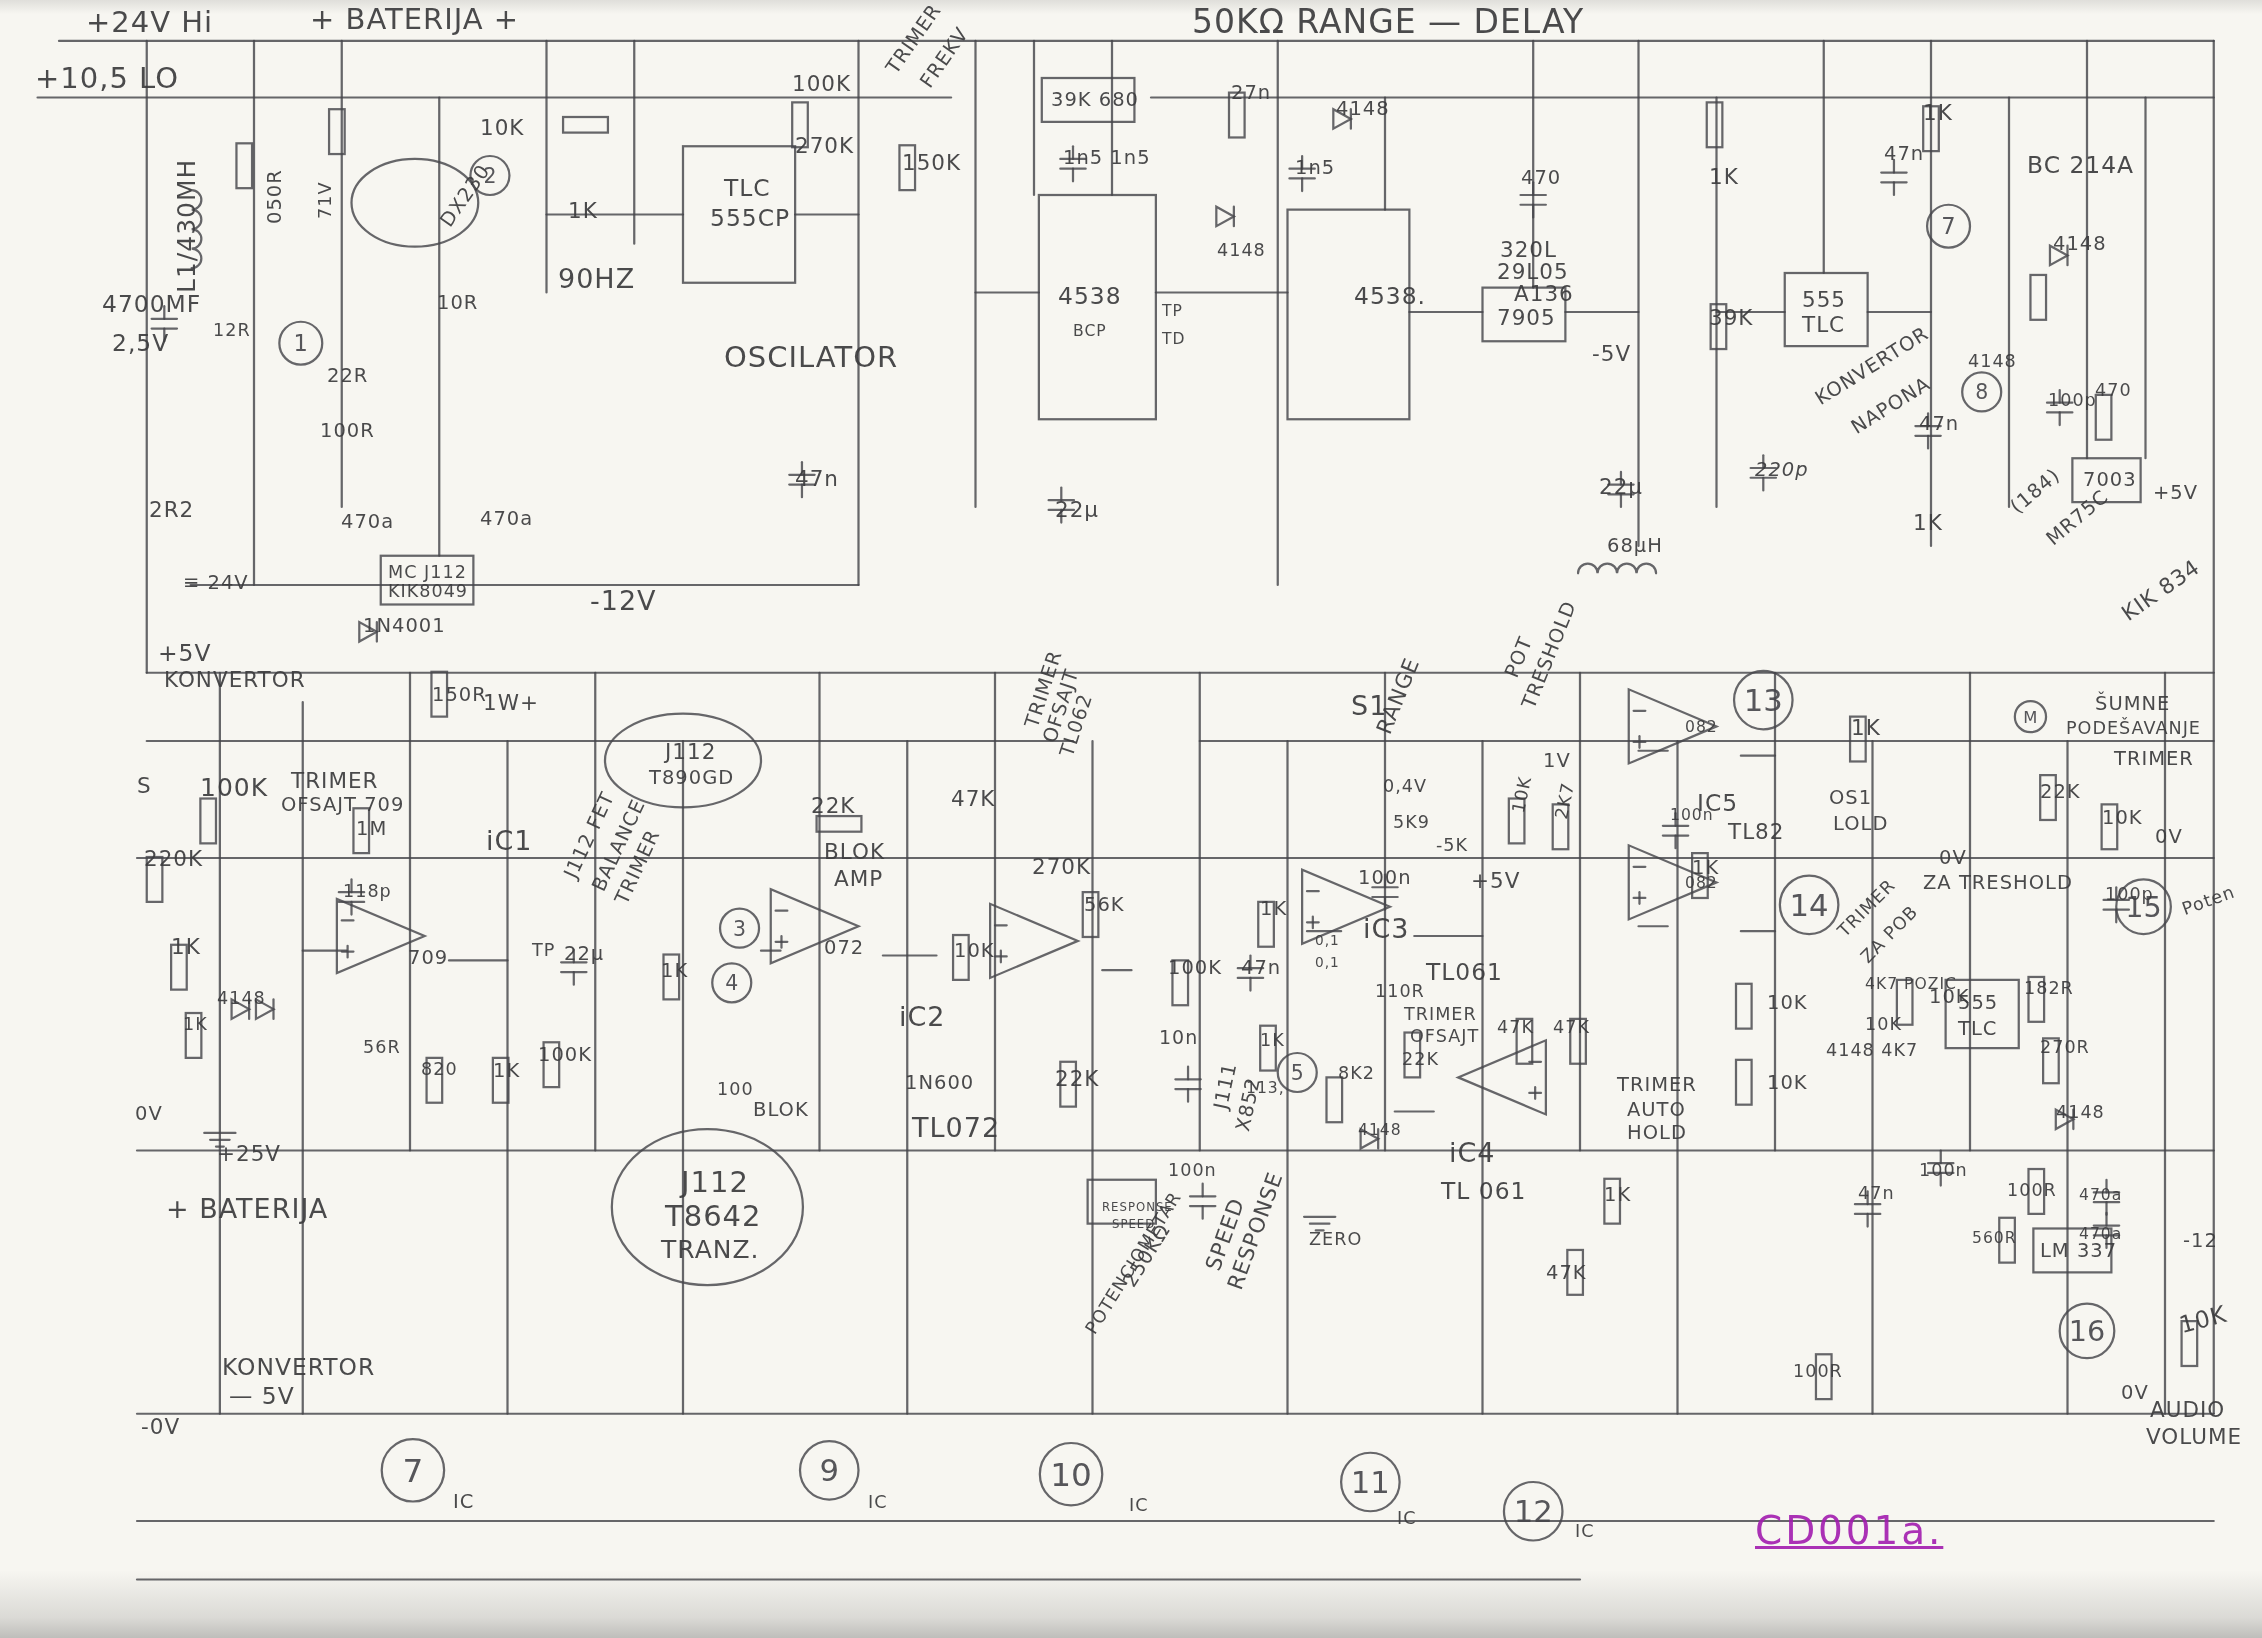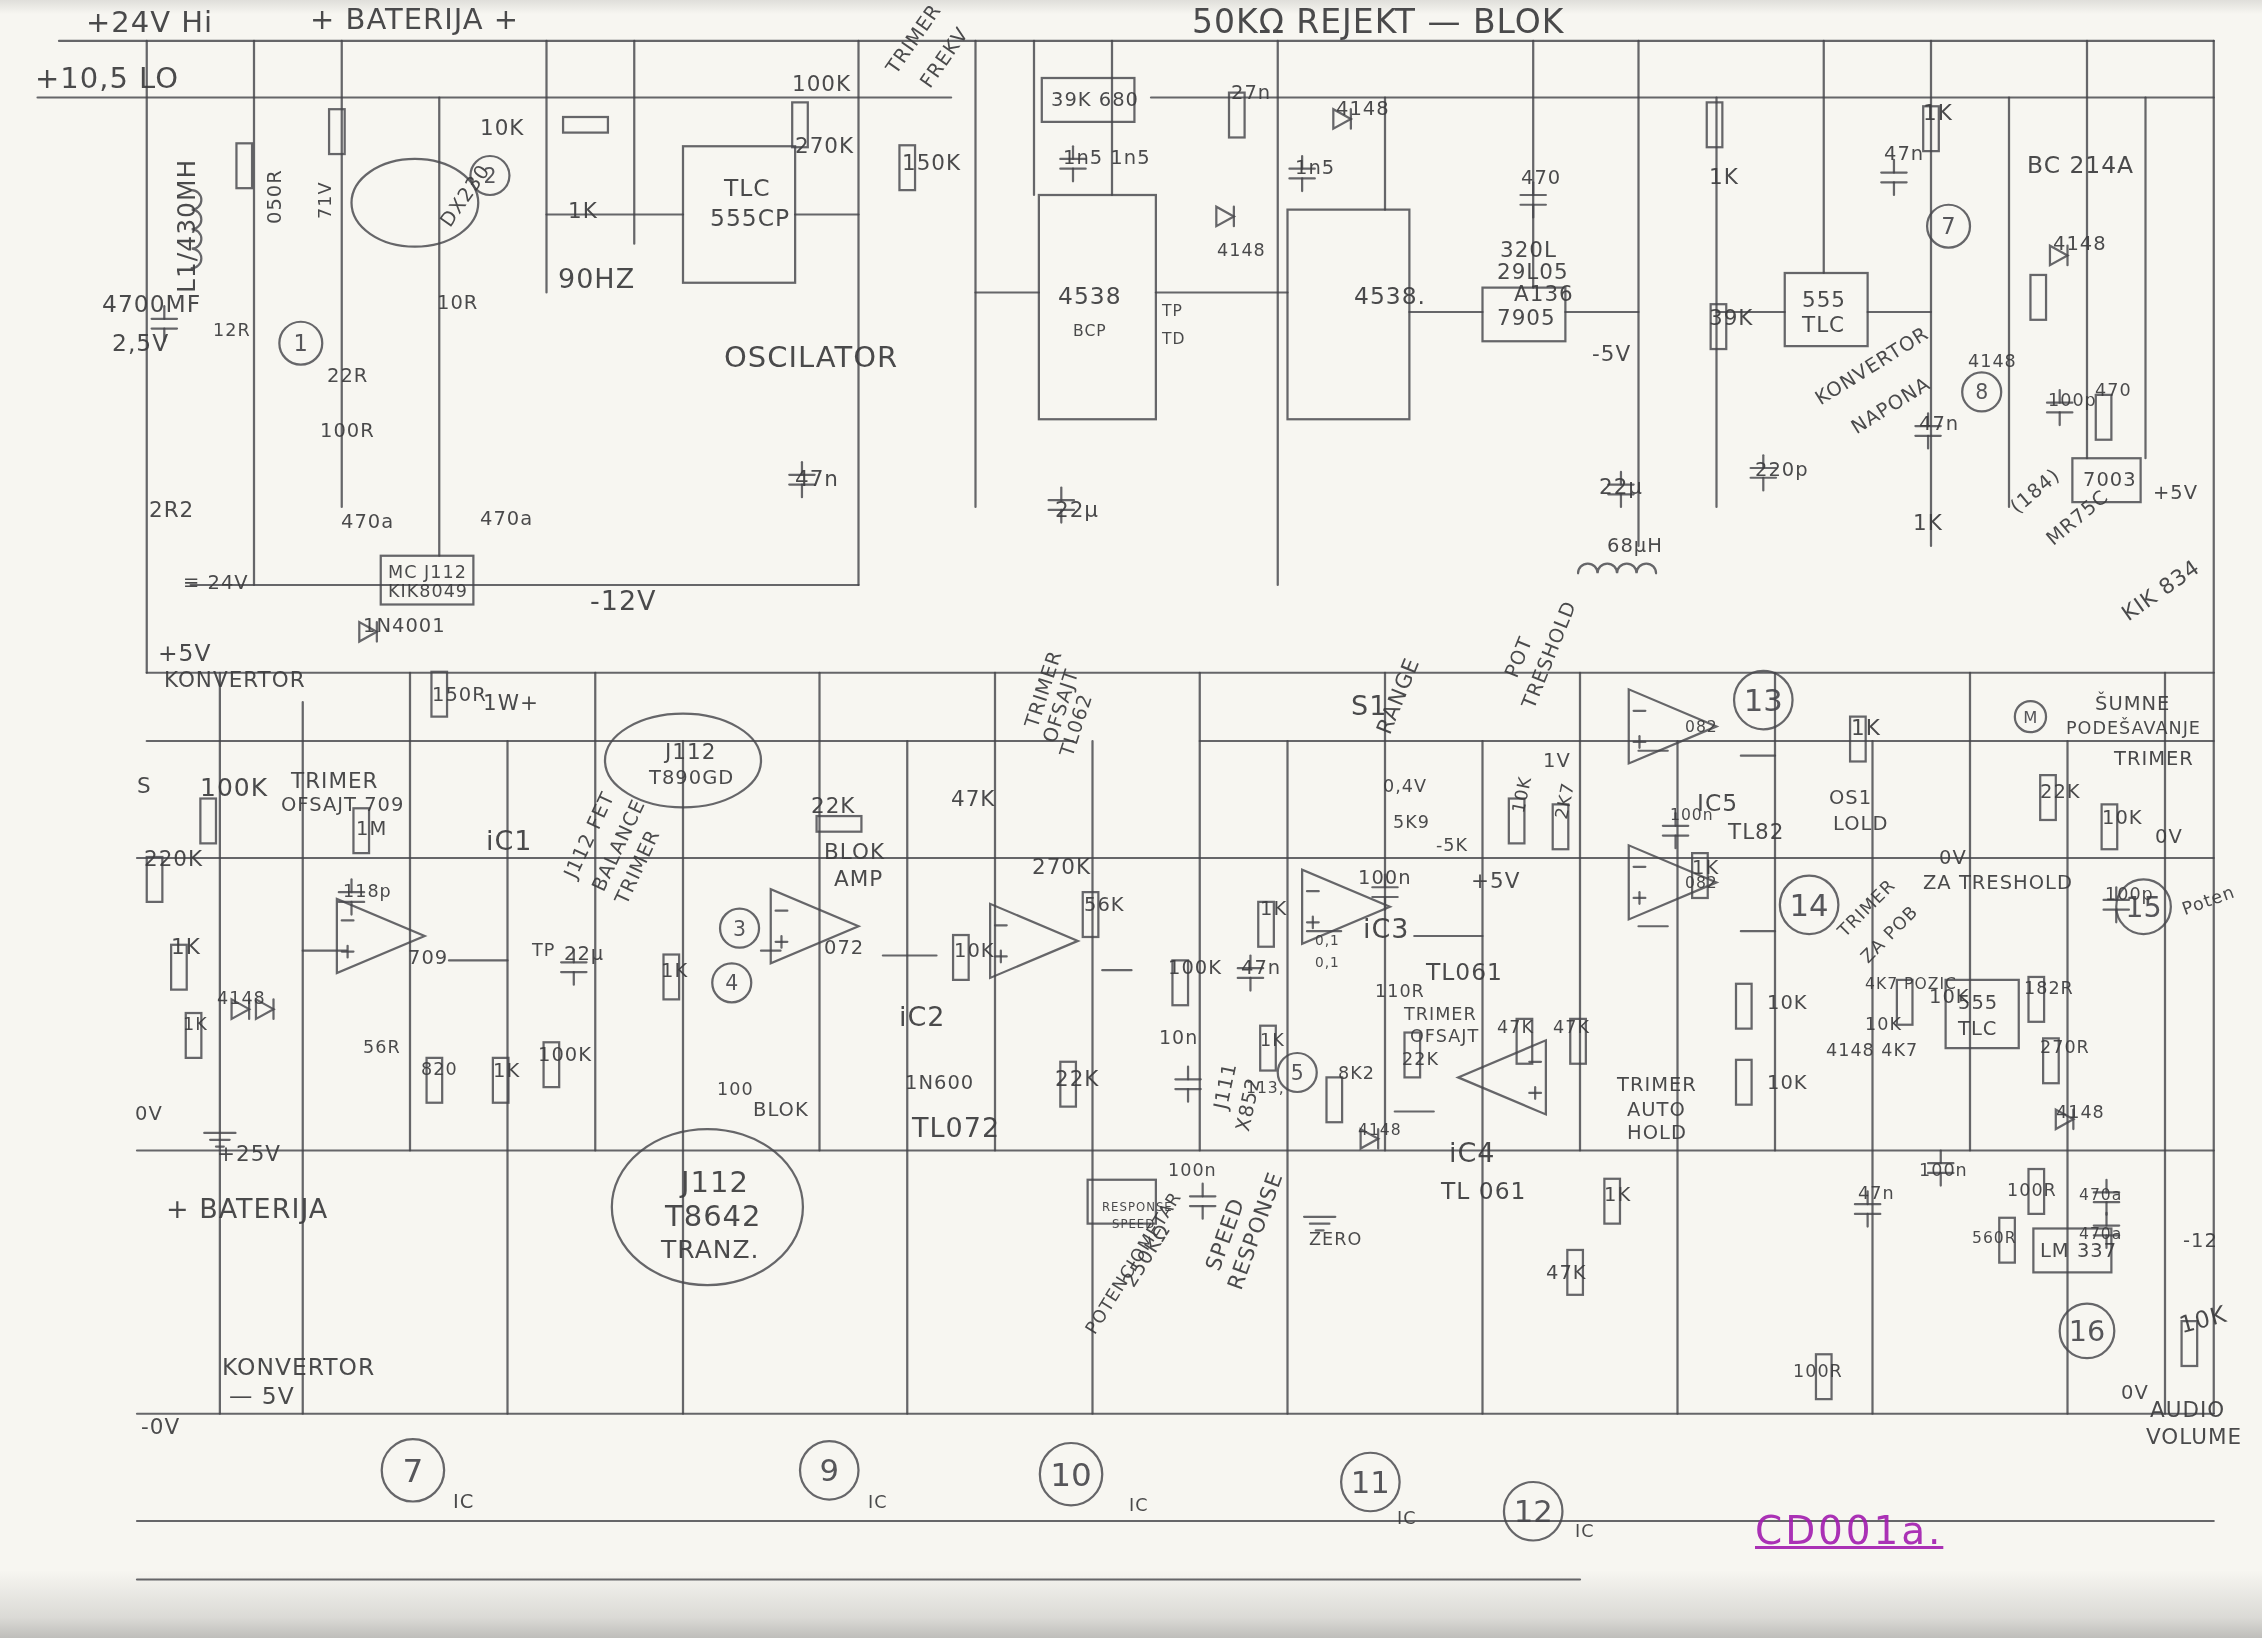--- a/index.html
+++ b/index.html
@@ -357,21 +357,21 @@
       <text x="1098" y="1512" text-anchor="middle" dy="0.36em" fill="#45454a" font-size="33.6" font-family="&quot;DejaVu Sans&quot;, sans-serif" opacity="0.9">10</text>
       <circle stroke="#45454a" stroke-width="2.3" fill="none" stroke-linecap="round" opacity="0.82" cx="1405" cy="1520" r="30"></circle>
       <text x="1405" y="1520" text-anchor="middle" dy="0.36em" fill="#45454a" font-size="31.5" font-family="&quot;DejaVu Sans&quot;, sans-serif" opacity="0.9">11</text>
       <circle stroke="#45454a" stroke-width="2.3" fill="none" stroke-linecap="round" opacity="0.82" cx="1572" cy="1550" r="30"></circle>
       <text x="1572" y="1550" text-anchor="middle" dy="0.36em" fill="#45454a" font-size="31.5" font-family="&quot;DejaVu Sans&quot;, sans-serif" opacity="0.9">12</text>
     </svg>
   <div id="labels" class="labels">
       <div class="lbl" style="left: 86px; top: 7.8px; font-size: 29px;">+24V Hi</div>
       <div class="lbl" style="left: 35px; top: 64px; font-size: 29px;">+10,5 LO</div>
       <div class="lbl" style="left: 310px; top: 4.9px; font-size: 29px;">+ BATERIJA +</div>
-      <div class="lbl" style="left: 1192px; top: 4.9px; font-size: 33px;">50KΩ REJEKT — BLOK</div>
+      <div class="lbl" style="left: 1192px; top: 4.9px; font-size: 33px;">50KΩ RANGE — DELAY</div>
       <div class="lbl" style="left: 174px; top: 293px; font-size: 25px; transform: rotate(-90deg);">L1/430MH</div>
       <div class="lbl" style="left: 265px; top: 224px; font-size: 19.5px; transform: rotate(-90deg);">050R</div>
       <div class="lbl" style="left: 317px; top: 219px; font-size: 17.6px; transform: rotate(-90deg);">71V</div>
       <div class="lbl" style="left: 480px; top: 117px; font-size: 21.5px;">10K</div>
       <div class="lbl" style="left: 437px; top: 219px; font-size: 19.5px; transform: rotate(-55deg);">DX230</div>
       <div class="lbl" style="left: 568px; top: 200px; font-size: 21.5px;">1K</div>
       <div class="lbl" style="left: 558px; top: 265px; font-size: 27px;">90HZ</div>
       <div class="lbl" style="left: 792px; top: 73px; font-size: 21.5px;">100K</div>
       <div class="lbl" style="left: 883px; top: 66px; font-size: 19.5px; transform: rotate(-55deg);">TRIMER</div>
       <div class="lbl" style="left: 917px; top: 80px; font-size: 19.5px; transform: rotate(-55deg);">FREKV</div>
@@ -409,21 +409,21 @@
       <div class="lbl" style="left: 1162px; top: 304px; font-size: 15.6px;">TP</div>
       <div class="lbl" style="left: 1162px; top: 332px; font-size: 15.6px;">TD</div>
       <div class="lbl" style="left: 1073px; top: 324px; font-size: 15.6px;">BCP</div>
       <div class="lbl" style="left: 1521px; top: 168px; font-size: 19.5px;">470</div>
       <div class="lbl" style="left: 1500px; top: 239px; font-size: 21.5px;">320L</div>
       <div class="lbl" style="left: 1497px; top: 261px; font-size: 21.5px;">29L05</div>
       <div class="lbl" style="left: 1514px; top: 283px; font-size: 21.5px;">A136</div>
       <div class="lbl" style="left: 1497px; top: 307px; font-size: 21.5px;">7905</div>
       <div class="lbl" style="left: 1592px; top: 343px; font-size: 21.5px;">-5V</div>
       <div class="lbl" style="left: 1599px; top: 476px; font-size: 21.5px;">22μ</div>
-      <div class="lbl" style="left: 1755px; top: 460px; font-size: 19.5px;">220p</div>
+      <div class="lbl" style="left: 1755px; top: 460px; font-size: 19.5px; font-style: italic;">220p</div>
       <div class="lbl" style="left: 1607px; top: 536px; font-size: 19.5px;">68μH</div>
       <div class="lbl" style="left: 1923px; top: 102px; font-size: 21.5px;">1K</div>
       <div class="lbl" style="left: 1709px; top: 166px; font-size: 21.5px;">1K</div>
       <div class="lbl" style="left: 1884px; top: 144px; font-size: 19.5px;">47n</div>
       <div class="lbl" style="left: 2027px; top: 154px; font-size: 23.4px;">BC 214A</div>
       <div class="lbl" style="left: 2053px; top: 234px; font-size: 19.5px;">4148</div>
       <div class="lbl" style="left: 1709px; top: 307px; font-size: 21.5px;">39K</div>
       <div class="lbl" style="left: 1802px; top: 289px; font-size: 21.5px;">555</div>
       <div class="lbl" style="left: 1802px; top: 314px; font-size: 21.5px;">TLC</div>
       <div class="lbl" style="left: 1812px; top: 392px; font-size: 19.5px; transform: rotate(-32deg);">KONVERTOR</div>

